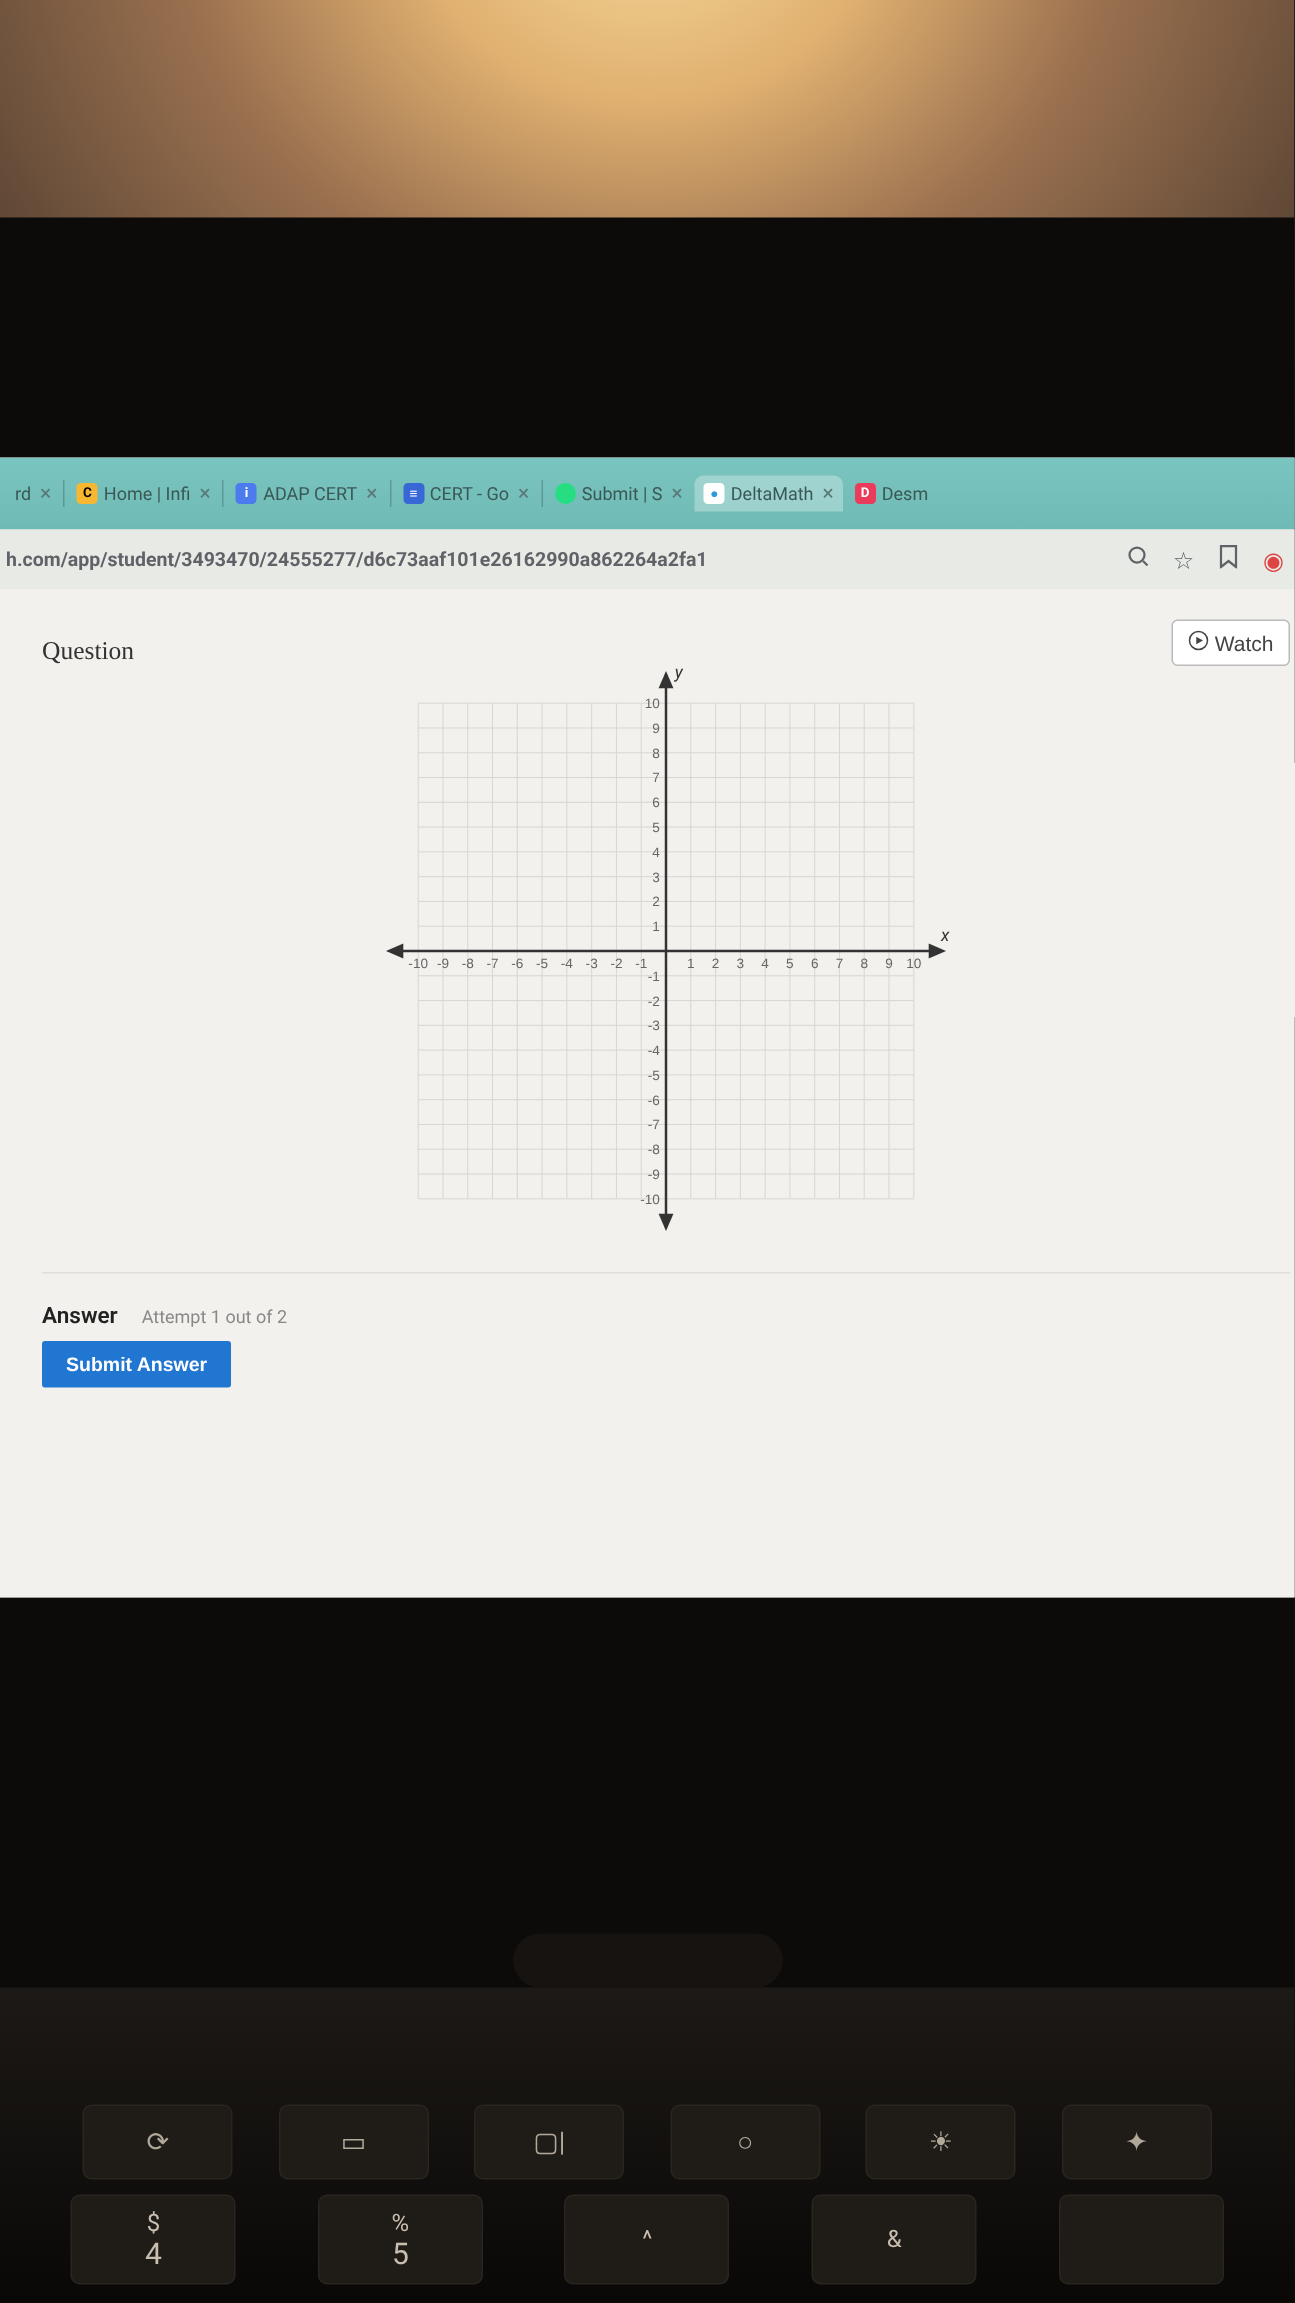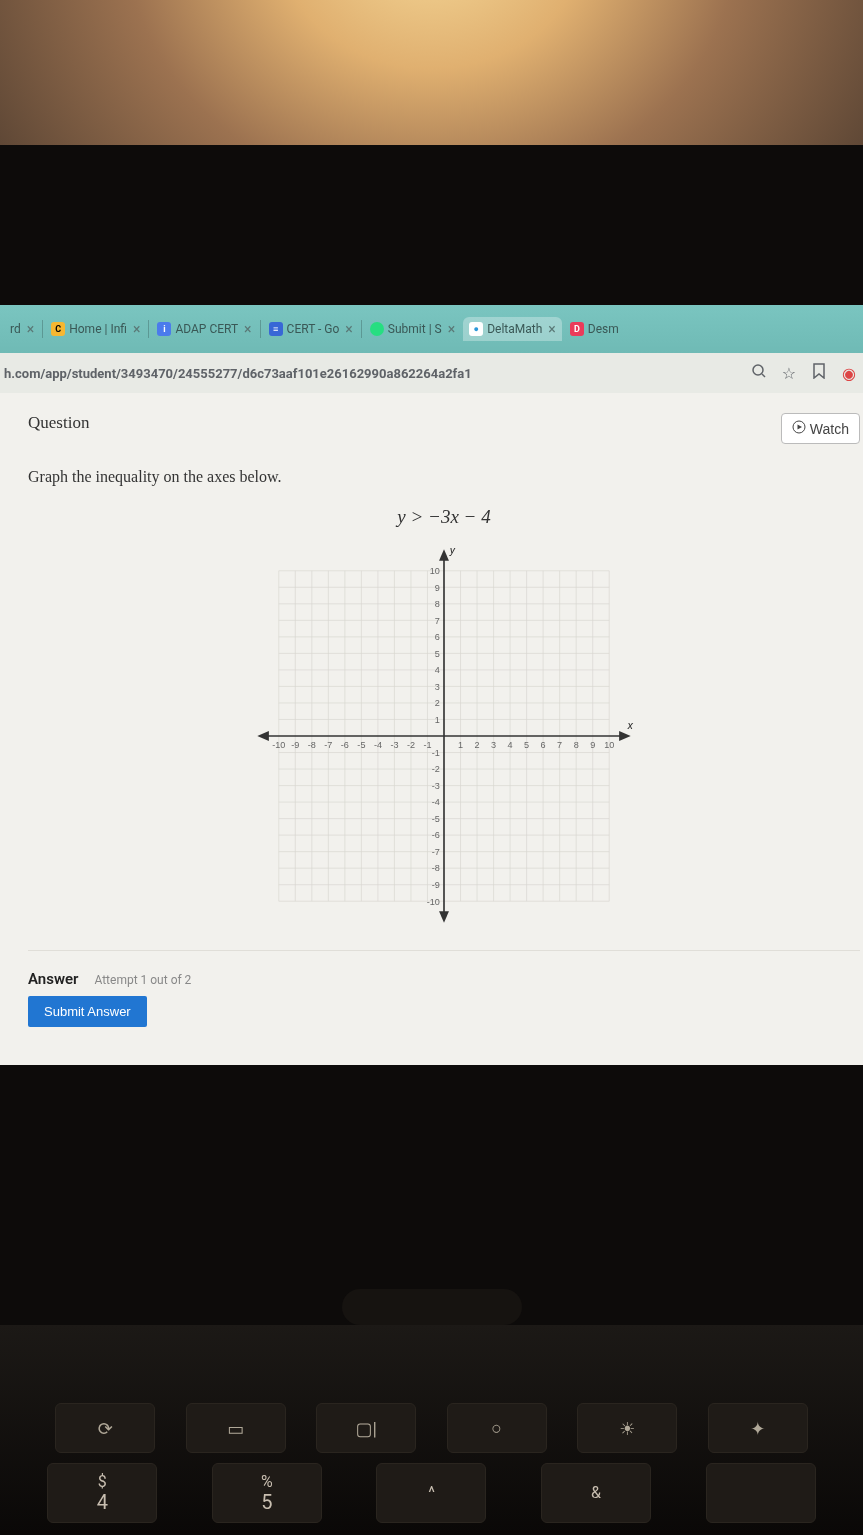--- a/index.html
+++ b/index.html
@@ -127,22 +127,21 @@
   padding: 4px;
 }
 .main-panel {
   flex: 1;
   padding: 20px 8px 0 28px;
   position: relative;
 }
 .question-header {
   display: flex;
   justify-content: space-between;
-  align-items: flex-start;
-  margin-bottom: 24px;
+  align-items: flex-end;
 }
 .q-title {
   font-size: 17px;
   color: #333;
   font-family: Georgia, serif;
 }
 .watch-btn {
   border: 1px solid #bbb;
   border-radius: 4px;
   padding: 6px 10px;
@@ -192,20 +191,21 @@
   color: #888;
 }
 .submit-btn {
   background: #2176d2;
   color: #fff;
   border: none;
   padding: 8px 16px;
   font-size: 13px;
   border-radius: 2px;
   cursor: pointer;
+  font-weight: bold;
 }
 .keyboard-area {
   position: absolute;
   bottom: 0; left: 0; right: 0;
   height: 210px;
   background: linear-gradient(#1c1916, #0a0807);
 }
 .hinge {
   position: absolute;
   bottom: 210px;
@@ -331,22 +331,20 @@
           <span>
             <svg width="14" height="14" viewBox="0 0 14 14">
                 <circle cx="7" cy="7" r="6" stroke="#444" fill="none"></circle>
                 <polygon points="5.5,4.5 10,7 5.5,9.5" fill="#444"></polygon>
               </svg>
           </span>
           <span>Watch</span>
         </button>
       </div>
 
-      <div class="prompt">Graph the inequality on the axes below.</div>
-      <div class="equation">y &gt; −3x − 4</div>
 
       <div class="graph-wrap">
         <svg class="graph" viewBox="-11.5 -11.5 23 23">
           <g stroke="#d8d6d0" stroke-width="0.04">
             <line x1="-10" y1="-10" x2="-10" y2="10"></line>
               <line x1="-9" y1="-10" x2="-9" y2="10"></line>
               <line x1="-8" y1="-10" x2="-8" y2="10"></line>
               <line x1="-7" y1="-10" x2="-7" y2="10"></line>
               <line x1="-6" y1="-10" x2="-6" y2="10"></line>
               <line x1="-5" y1="-10" x2="-5" y2="10"></line>

